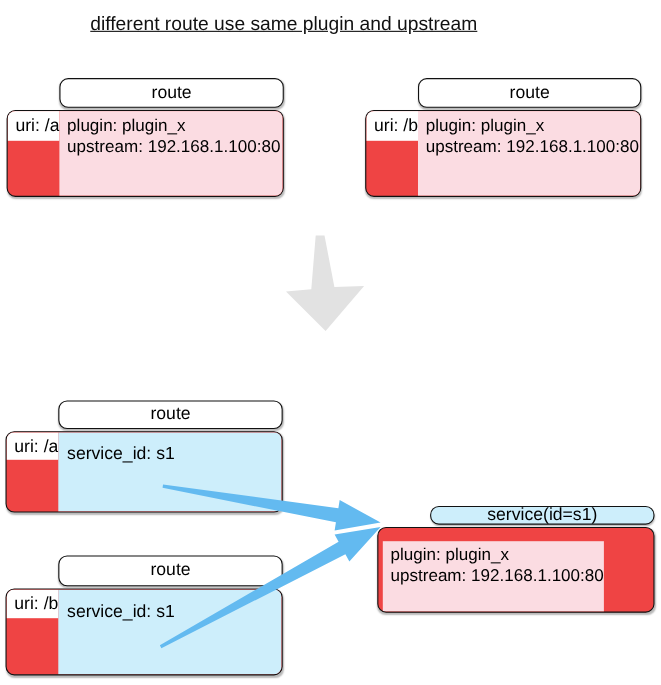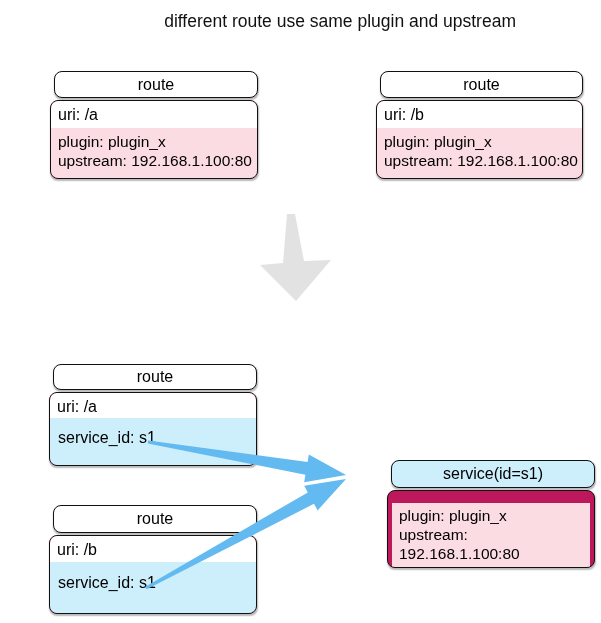--- a/index.html
+++ b/index.html
@@ -8,47 +8,47 @@
     width: 601px; height: 623px;
     font-family: "Liberation Sans", sans-serif;
     color: #000;
     position: relative;
     overflow: hidden;
   }
   .canvas { position: absolute; left: 0; top: 0; width: 601px; height: 623px; }
 
   .title {
     position: absolute;
-    text-align: right;
+    text-align: center;
     font-size: 17.5px;
     line-height: 22px;
     color: #111;
+    text-decoration: underline;
   }
   #title-before { left: 0; top: 10px; width: 516px; }
   #title-after  { left: 0; top: 315px; width: 512px; }
 
   .box { position: absolute; z-index: 1; }
   .box-header {
     border: 1.6px solid #111;
     border-radius: 8px;
     background: #fff;
     display: flex; align-items: center; justify-content: center;
     font-size: 16px;
     box-shadow: 0.5px 1.5px 1.5px rgba(0,0,0,0.28);
     margin-left: 48px;
   }
   .box-body {
     border: 1.6px solid #111;
     border-radius: 8px;
-    background: #be185d;
+    background: #ef4444;
     margin-top: 2px;
     overflow: hidden;
-    display: flex; flex-direction: column;
+    display: flex; flex-direction: row;
     box-shadow: 0.5px 1.5px 1.5px rgba(0,0,0,0.28);
-    margin-left: 44px;
   }
   .row {
     font-size: 16px;
     line-height: 18px;
     padding: 5px 0 0 7px;
     background: #fff;
   }
   .fill-pink {
     flex: 1;
     background: var(--highlight-pink, #fbdce2);
@@ -130,21 +130,21 @@
       <div class="fill-blue" style="padding-top:12px;">service_id: s1</div>
     </div>
   </div>
 
   <svg class="overlay" id="blue-arrows-svg" viewBox="0 0 601 623">
     <polygon class="blue-arrow-shape" points="148.2,440.5 307.6,462 308.8,454.6 346,475 304.2,482.2 305.4,474.8 147.8,443.5"></polygon>
     <polygon class="blue-arrow-shape" points="145.3,586.7 307.8,492.4 304.2,485.8 346,479 317.6,510.4 314,503.8 146.7,589.3"></polygon>
   </svg>
 
   <div class="box service-box" style="left:343px; top:460px; width:252px;">
-    <div class="box-header" style="height:28px;">service(id=s1)</div>
+    <div class="box-header" style="height:17px;">service(id=s1)</div>
     <div class="box-body" style="height:78px;">
       <div class="pink-block">
         <div>plugin: plugin_x</div>
         <div>upstream: 192.168.1.100:80</div>
       </div>
     </div>
   </div>
 
 </div>
 

